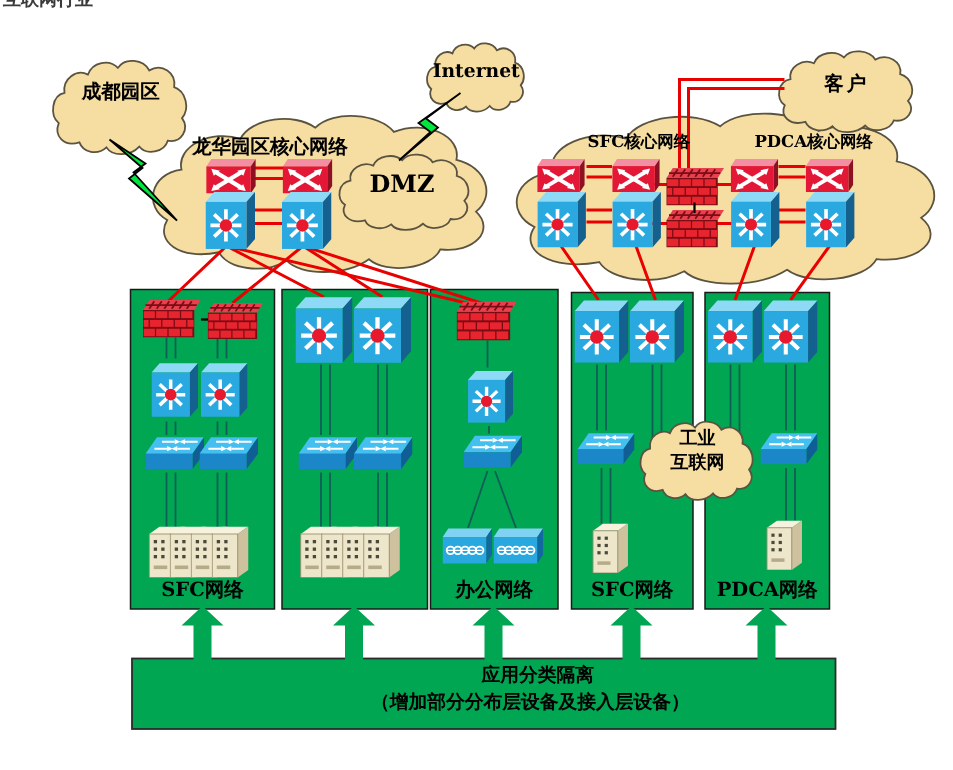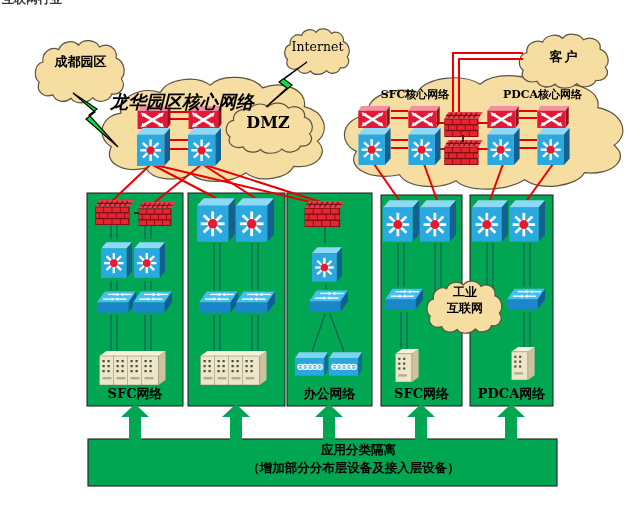--- a/index.html
+++ b/index.html
@@ -1,21 +1,21 @@
 <!DOCTYPE html>
 <html><head>
 <meta charset="utf-8">
 <style>
   html,body{margin:0;padding:0;background:#fff;}
   #stage{position:relative;width:635px;height:513px;background:#fff;overflow:hidden;
          font-family:"Liberation Sans",sans-serif;}
   #diagram{position:absolute;left:0;top:0;}
   .lbl{position:absolute;font-family:"DejaVu Serif",serif;font-weight:bold;color:#000;
        text-align:center;line-height:1.1;white-space:nowrap;}
-  .serif-reg{font-weight:normal;}
+  .serif-reg{font-weight:bold;}
 </style>
 </head>
 <body>
 <div id="stage">
 
 <svg id="diagram" width="635" height="513" viewBox="0 0 635 513">
   <defs>
     <path id="cloudp" vector-effect="non-scaling-stroke" d="M42,102 C20,108 6,94 13,79 C0,70 3,46 21,43 C18,26 38,14 54,21 C60,6 84,2 96,13 C106,0 132,3 140,16 C158,7 178,19 175,36 C192,41 197,62 186,73 C197,86 185,103 166,100 C161,114 136,118 126,107 C113,119 88,119 80,108 C67,118 47,114 42,102 Z"></path>
     <symbol id="s-router" viewBox="0 0 40 28">
       <polygon points="4,0 40,0 36,6 0,6" fill="#F28FA2"></polygon>
@@ -281,25 +281,25 @@
     <use href="#s-switch" x="507" y="287" width="38" height="25"></use>
     <use href="#s-server" x="510" y="347" width="26" height="33"></use>
   </g>
 
   <use href="#cloudp" transform="translate(425,279) scale(0.40,0.467)" fill="#F6DEA2" stroke="#5A5340" stroke-width="1.2"></use>
 </svg>
 
 <div class="lbl" style="left:2px;top:-7px;font-size:12px;color:#3A3A3A;font-family:'DejaVu Sans',sans-serif;">互联网行业</div>
 
 <div class="lbl" style="left:33px;top:55px;width:95px;font-size:13px;">成都园区</div>
-<div class="lbl" style="left:110px;top:92px;width:140px;font-size:18px;font-style:italic;">龙华园区核心网络</div>
+<div class="lbl" style="left:110px;top:92px;width:140px;font-size:13px;">龙华园区核心网络</div>
 <div class="lbl serif-reg" style="left:283px;top:40px;width:69px;font-size:12.5px;">Internet</div>
 <div class="lbl" style="left:224px;top:114px;width:88px;font-size:16px;">DMZ</div>
 <div class="lbl" style="left:517px;top:50px;width:95px;font-size:13px;letter-spacing:2px;">客户</div>
-<div class="lbl" style="left:356px;top:89px;width:118px;font-size:11px;">SFC核心网络</div>
+<div class="lbl" style="left:367px;top:89px;width:118px;font-size:11px;">SFC核心网络</div>
 <div class="lbl" style="left:480px;top:89px;width:125px;font-size:11px;">PDCA核心网络</div>
 <div class="lbl" style="left:425px;top:286px;width:80px;font-size:12px;">工业</div>
 <div class="lbl" style="left:425px;top:302px;width:80px;font-size:12px;">互联网</div>
 
 <div class="lbl" style="left:87px;top:387px;width:96px;font-size:13px;">SFC网络</div>
 <div class="lbl" style="left:287px;top:387px;width:85px;font-size:13px;">办公网络</div>
 <div class="lbl" style="left:381px;top:387px;width:81px;font-size:13px;text-align:center;">SFC网络</div>
 <div class="lbl" style="left:470px;top:387px;width:83px;font-size:13px;">PDCA网络</div>
 
 <div class="lbl" style="left:88px;top:443px;width:469px;font-size:12.5px;margin-left:36px;">应用分类隔离</div>

